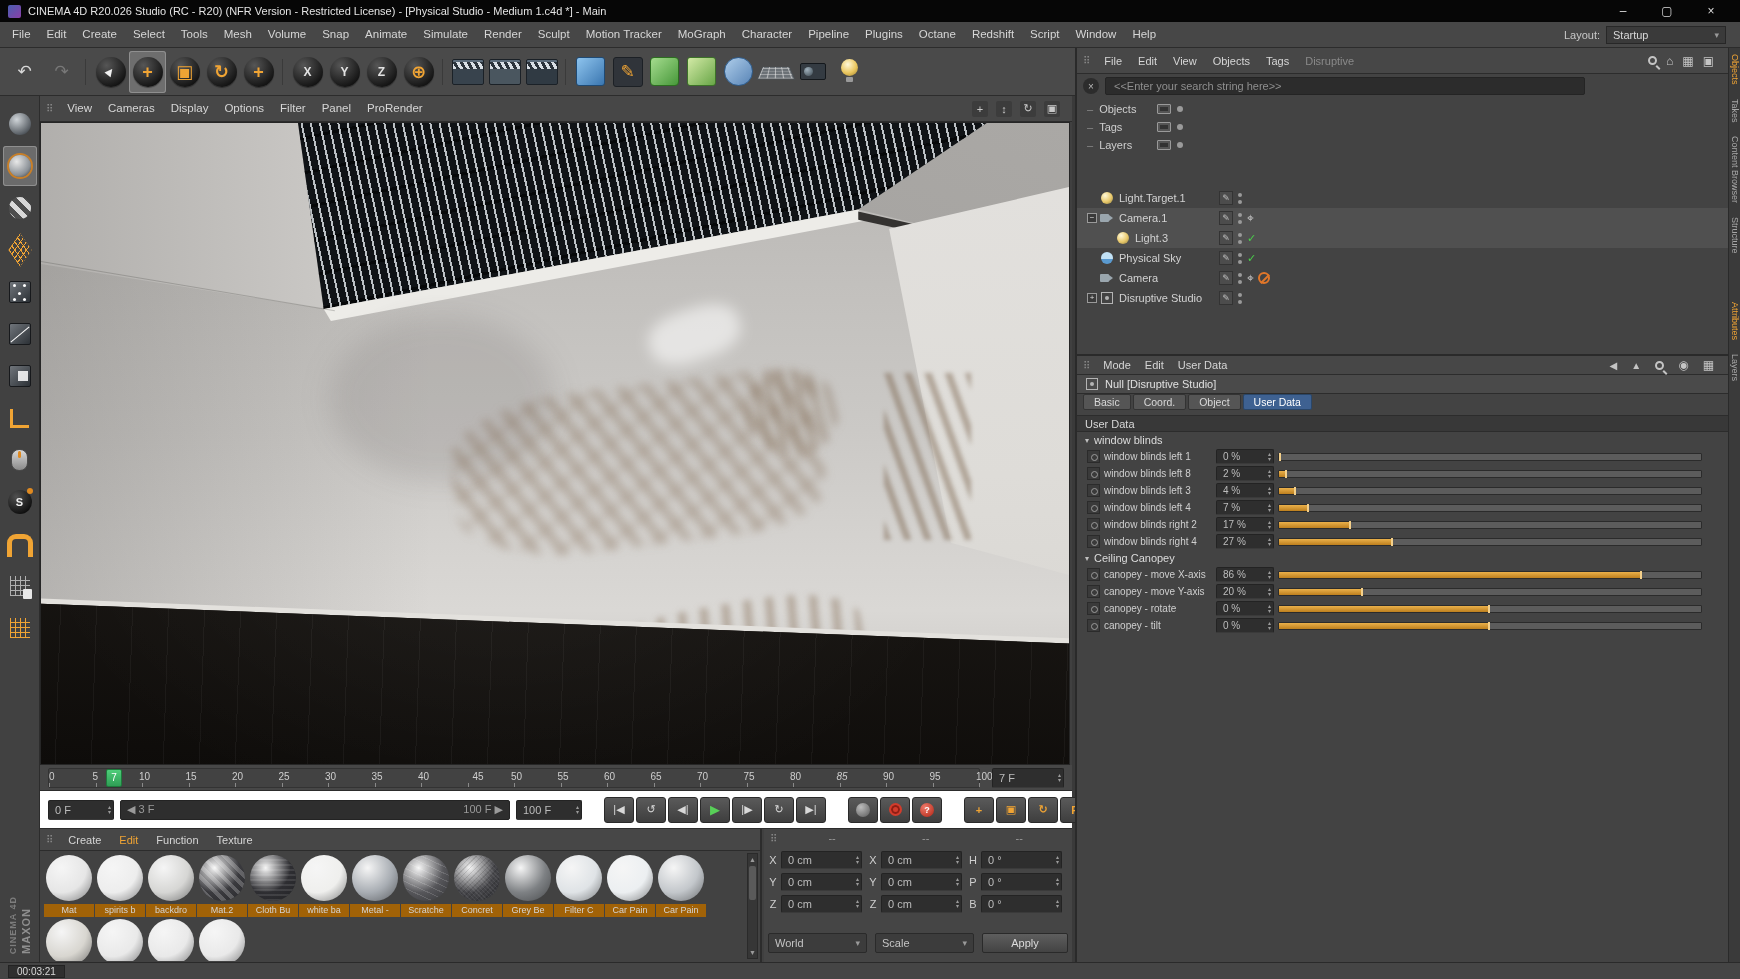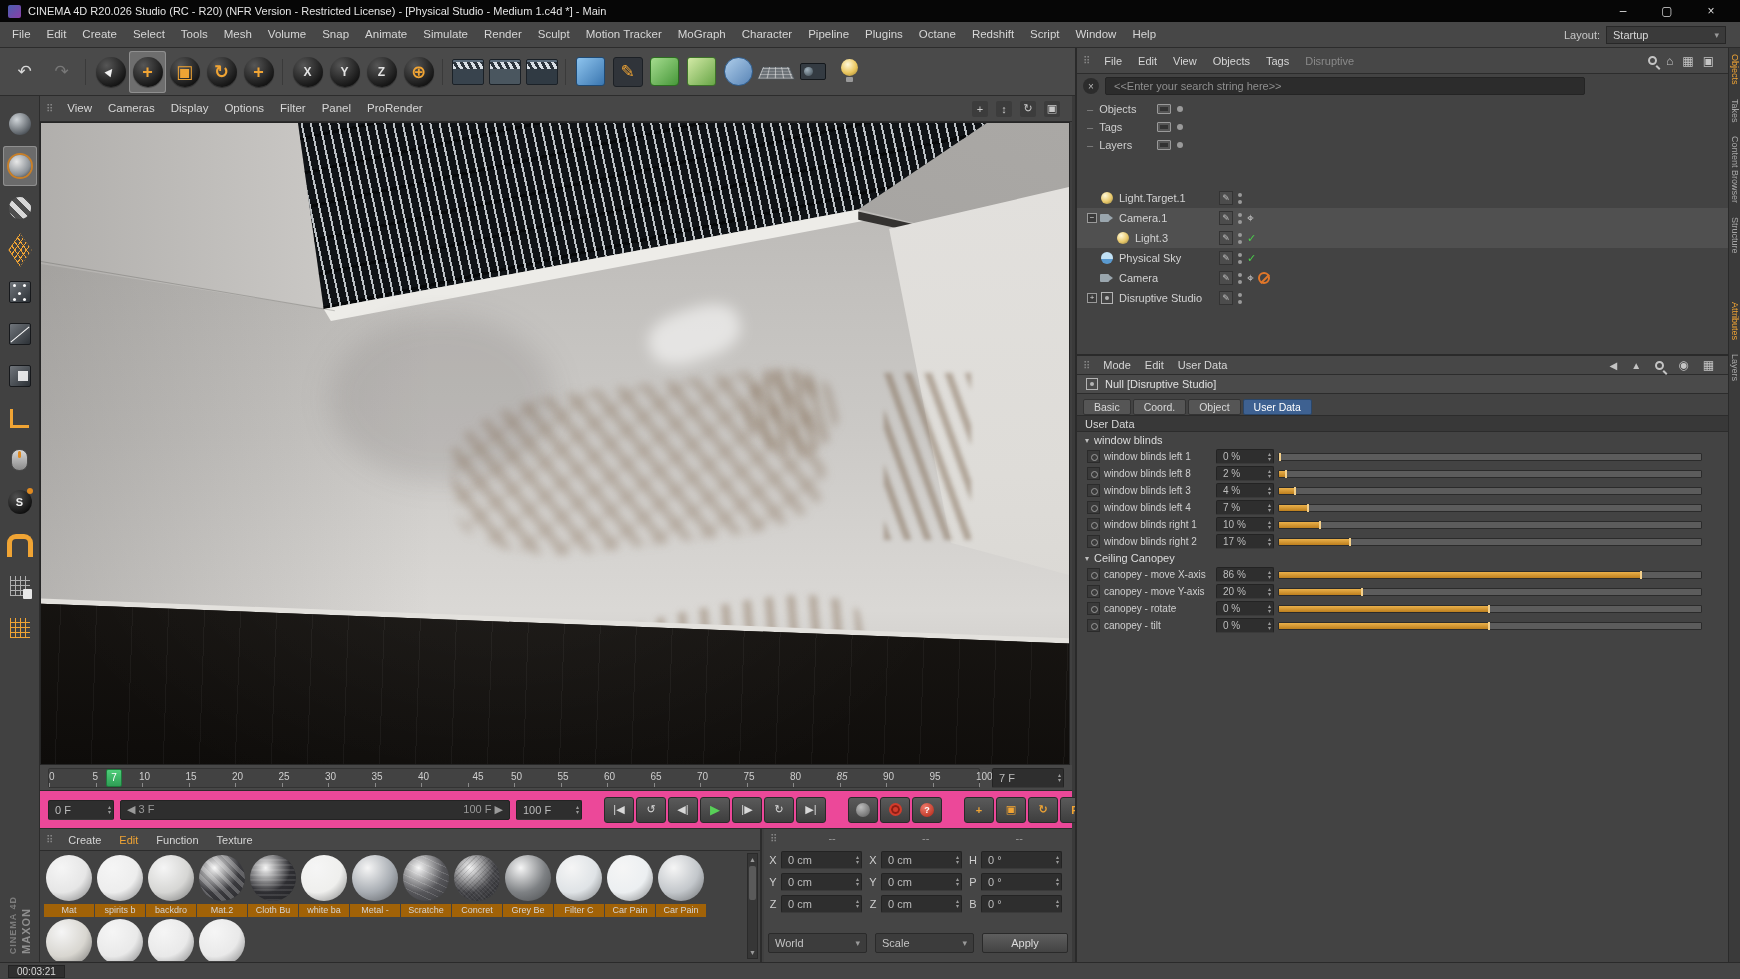--- a/index.html
+++ b/index.html
@@ -181,21 +181,21 @@
 
 
 .field{background:#2e2e2e;border:1px solid #232323;border-bottom-color:#3a3a3a;border-radius:2px;
   display:flex;align-items:center;height:20px;padding:0 2px 0 6px;color:#bdbdbd;font-size:11px}
 .field .val{flex:1;white-space:nowrap;overflow:hidden}
 .stp{display:flex;flex-direction:column;justify-content:center;line-height:5px;font-size:6px;color:#9a9a9a;
   padding-left:3px;flex:none}
 .stp span{height:5px}
 
 
-#transport{position:absolute;left:0;top:695px;width:1032px;height:38px;background:#ec4899;
+#transport{position:absolute;left:0;top:695px;width:1032px;height:38px;background:#ffffff;
   border-bottom:1px solid #2c2c2c;display:flex;align-items:center;padding:0 8px;gap:6px}
 #transport .field.small{width:66px;flex:none}
 #range-bar{width:390px;height:20px;background:#2e2e2e;border:1px solid #232323;border-radius:2px;
   display:flex;align-items:center;justify-content:space-between;padding:0 6px;color:#9a9a9a;flex:none}
 .tbtn{width:30px;height:26px;background:linear-gradient(180deg,#5a5a5a,#3e3e3e);
   border:1px solid #2a2a2a;border-radius:3px;display:flex;align-items:center;justify-content:center;
   color:#d8d8d8;font-size:11px;flex:none}
 .tbtn.green{color:#58d058;font-size:13px}
 .tbtn .ball-gray{width:14px;height:14px;border-radius:50%;background:radial-gradient(circle at 35% 30%,#bcbcbc,#5a5a5a)}
 .tbtn .ring-red{width:13px;height:13px;border-radius:50%;border:2px solid #d23c2c;background:#d23c2c;
@@ -298,21 +298,21 @@
 
 #am{position:absolute;left:0;top:306px;width:653px;bottom:0;background:#434343;border-top:2px solid #2a2a2a}
 #am-menubar{height:19px;background:#474747;border-bottom:1px solid #2c2c2c;display:flex;align-items:center;padding:0 6px}
 #am-menubar .grip{color:#8a8a8a;font-size:10px;margin-right:6px}
 #am-menus{display:flex}
 .am-menu{padding:0 7px;color:#d6d6d6}
 #am-navicons{margin-left:auto;display:flex;gap:14px;align-items:center;padding-right:10px;color:#c4c4c4;font-size:10px}
 #am-header{height:19px;background:#4a4a4a;border-bottom:1px solid #2c2c2c;display:flex;align-items:center;gap:6px;padding:0 8px}
 #am-header .oi{margin:0}
 #am-header .t{color:#e0e0e0}
-#am-tabs{height:22px;display:flex;align-items:flex-end;gap:2px;padding:0 6px;border-bottom:1px solid #2c2c2c}
+#am-tabs{height:22px;display:flex;align-items:flex-start;gap:2px;padding:0 6px;border-bottom:1px solid #2c2c2c}
 .am-tab{padding:1px 10px;background:#555;border:1px solid #333;border-radius:2px;color:#d8d8d8;font-size:10.5px}
 .am-tab.active{background:#3e6191;color:#fff;border-color:#2a4668}
 #am-section{height:16px;background:#383838;border-bottom:1px solid #2c2c2c;display:flex;align-items:center;
   padding:0 8px;color:#d8d8d8}
 .agroup-h{height:16px;display:flex;align-items:center;gap:5px;padding:0 8px;color:#dcdcdc}
 .agroup-h .tri{font-size:8px;color:#c0c0c0}
 .arow{display:flex;align-items:center;height:17px;padding-left:10px;gap:4px}
 .arow .aicon{width:13px;height:13px;background:#3a3a3a;border:1px solid #2b2b2b;position:relative;flex:none}
 .arow .aicon::after{content:"";position:absolute;left:3px;top:3px;width:5px;height:5px;border:1px solid #9a9a9a;border-radius:50%}
 .arow .albl{width:108px;color:#cfcfcf;font-size:10px;white-space:nowrap;overflow:hidden;flex:none}
@@ -1017,44 +1017,44 @@
               <span>▴</span>
               <span>▾</span>
             </span>
           </div>
           <div class="sl-track">
             <div class="sl-fill" style="width: 7%;"></div>
           </div>
         </div>
         <div class="arow">
           <span class="aicon"></span>
-          <span class="albl">window blinds right 1</span>
-          <div class="field">
-            <span class="val">10 %</span>
-            <span class="stp">
-              <span>▴</span>
-              <span>▾</span>
-            </span>
-          </div>
-          <div class="sl-track">
-            <div class="sl-fill" style="width: 10%;"></div>
-          </div>
-        </div>
-        <div class="arow">
-          <span class="aicon"></span>
           <span class="albl">window blinds right 2</span>
           <div class="field">
             <span class="val">17 %</span>
             <span class="stp">
               <span>▴</span>
               <span>▾</span>
             </span>
           </div>
           <div class="sl-track">
             <div class="sl-fill" style="width: 17%;"></div>
+          </div>
+        </div>
+        <div class="arow">
+          <span class="aicon"></span>
+          <span class="albl">window blinds right 4</span>
+          <div class="field">
+            <span class="val">27 %</span>
+            <span class="stp">
+              <span>▴</span>
+              <span>▾</span>
+            </span>
+          </div>
+          <div class="sl-track">
+            <div class="sl-fill" style="width: 27%;"></div>
           </div>
         </div>
         <div class="agroup-h">
           <span class="tri">▾</span>
           <span>Ceiling Canopey</span>
         </div>
         <div class="arow">
           <span class="aicon"></span>
           <span class="albl">canopey - move X-axis</span>
           <div class="field">

